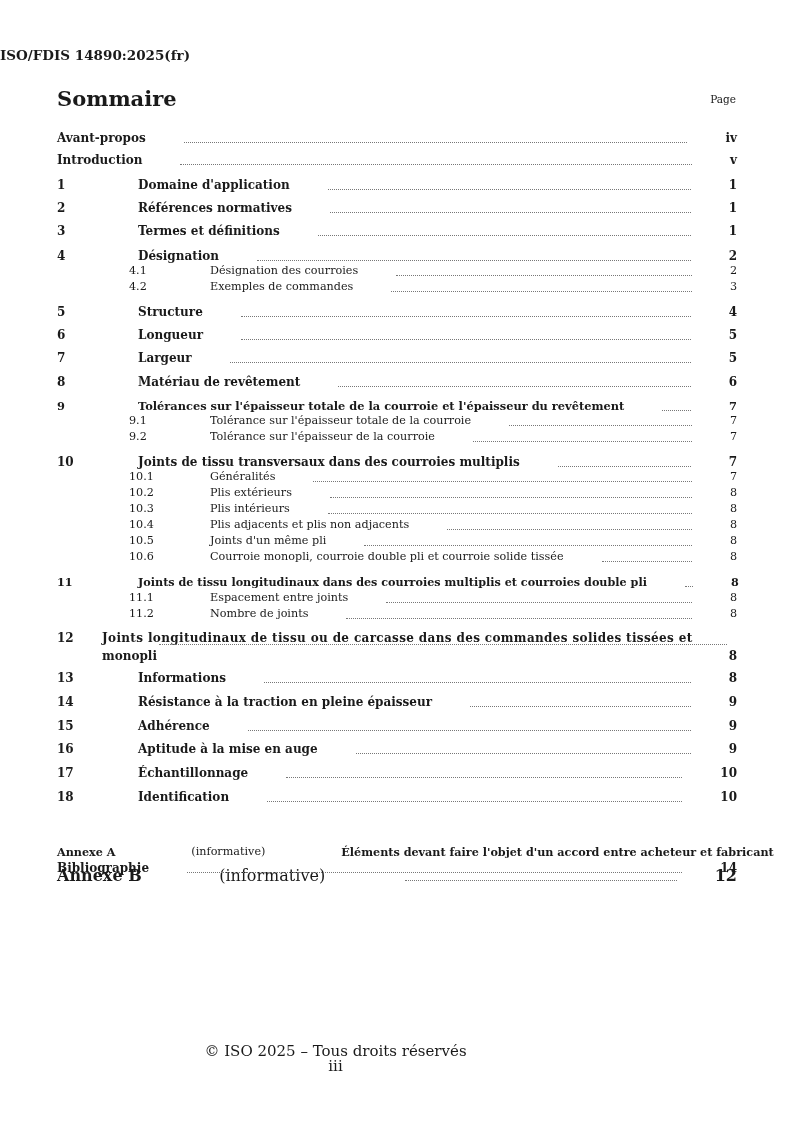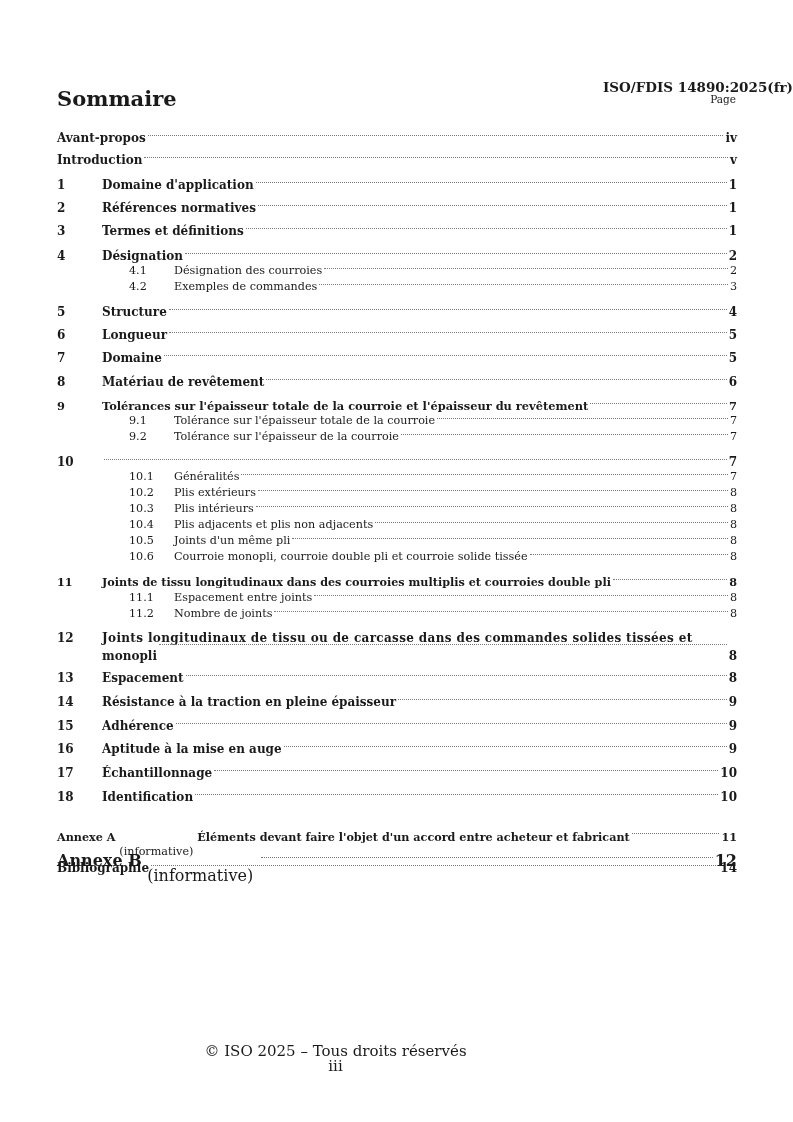--- a/index.html
+++ b/index.html
@@ -1,24 +1,24 @@
 <!DOCTYPE html>
 <html><head>
 <meta charset="utf-8">
 <style>
   html, body { margin: 0; padding: 0; background: #ffffff; }
   body { width: 793px; height: 1122px; position: relative; overflow: hidden;
          font-family: "DejaVu Serif", "Liberation Serif", serif; color: #1a1a1a; }
-  .doc-id { position: absolute; top: 47px; left: 0; width: 793px; text-align: right;
-            font-weight: bold; font-size: 13.5px; margin-top: 32px; }
+  .doc-id { position: absolute; top: 47px; left: 0; width: 793px; text-align: left;
+            font-weight: bold; font-size: 13.5px; }
   .heading { position: absolute; top: 86px; left: 57px; font-weight: bold; font-size: 21px; }
   .page-label { position: absolute; top: 93px; right: 57px; font-size: 10.5px; }
   .toc { position: absolute; left: 57px; width: 680px; top: 0; }
-  .row { position: absolute; left: 0; width: 680px; display: flex; align-items: center;
-         font-size: 12px; line-height: 16px; white-space: nowrap; }
+  .row { position: absolute; left: 0; width: 680px; display: flex; align-items: flex-end;
+         font-size: 12px; line-height: 16px; white-space: nowrap; gap: 36px; }
   .row.l1 { font-weight: bold; }
   .row.l2 { font-size: 11.2px; font-weight: normal; }
   .num { display: inline-block; flex: 0 0 auto; }
   .l1 .num { width: 45px; }
   .l2 .num { width: 45px; margin-left: 72px; }
   .leader { flex: 1 1 auto; border-bottom: 1px dotted #777; margin: 0 2px; height: 0; position: relative; top: -3px; min-width: 8px; }
   .pg { flex: 0 0 auto; text-align: right; }
   .annex-note { font-weight: normal; margin-top: 31px; }
   .wrap { white-space: normal; display: block; font-weight: bold; font-size: 12px; line-height: 18px; position: absolute; left: 0; width: 680px; }
   .wrap .num { width: 45px; position: absolute; left: 0; top: 0; }
@@ -97,21 +97,21 @@
 
   <div class="row l1" style="top:327px">
     <span class="num">6</span>
     <span>Longueur</span>
     <span class="leader"></span>
     <span class="pg">5</span>
   </div>
 
   <div class="row l1" style="top:350px">
     <span class="num">7</span>
-    <span>Domaine</span>
+    <span>Largeur</span>
     <span class="leader"></span>
     <span class="pg">5</span>
   </div>
 
   <div class="row l1" style="top:374px">
     <span class="num">8</span>
     <span>Matériau de revêtement</span>
     <span class="leader"></span>
     <span class="pg">6</span>
   </div>
@@ -132,20 +132,21 @@
 
   <div class="row l2" style="top:429px">
     <span class="num">9.2</span>
     <span>Tolérance sur l'épaisseur de la courroie</span>
     <span class="leader"></span>
     <span class="pg">7</span>
   </div>
 
   <div class="row l1" style="top:454px">
     <span class="num">10</span>
+    <span>Joints de tissu transversaux dans des courroies multiplis</span>
     <span class="leader"></span>
     <span class="pg">7</span>
   </div>
 
   <div class="row l2" style="top:469px">
     <span class="num">10.1</span>
     <span>Généralités</span>
     <span class="leader"></span>
     <span class="pg">7</span>
   </div>
@@ -211,21 +212,21 @@
     <div class="line1">Joints longitudinaux de tissu ou de carcasse dans des commandes solides tissées et</div>
     <div class="line2">
       <span>monopli</span>
       <span class="leader"></span>
       <span class="pg">8</span>
     </div>
   </div>
 
   <div class="row l1" style="top:670px">
     <span class="num">13</span>
-    <span>Espacement</span>
+    <span>Informations</span>
     <span class="leader"></span>
     <span class="pg">8</span>
   </div>
 
   <div class="row l1" style="top:694px">
     <span class="num">14</span>
     <span>Résistance à la traction en pleine épaisseur</span>
     <span class="leader"></span>
     <span class="pg">9</span>
   </div>

